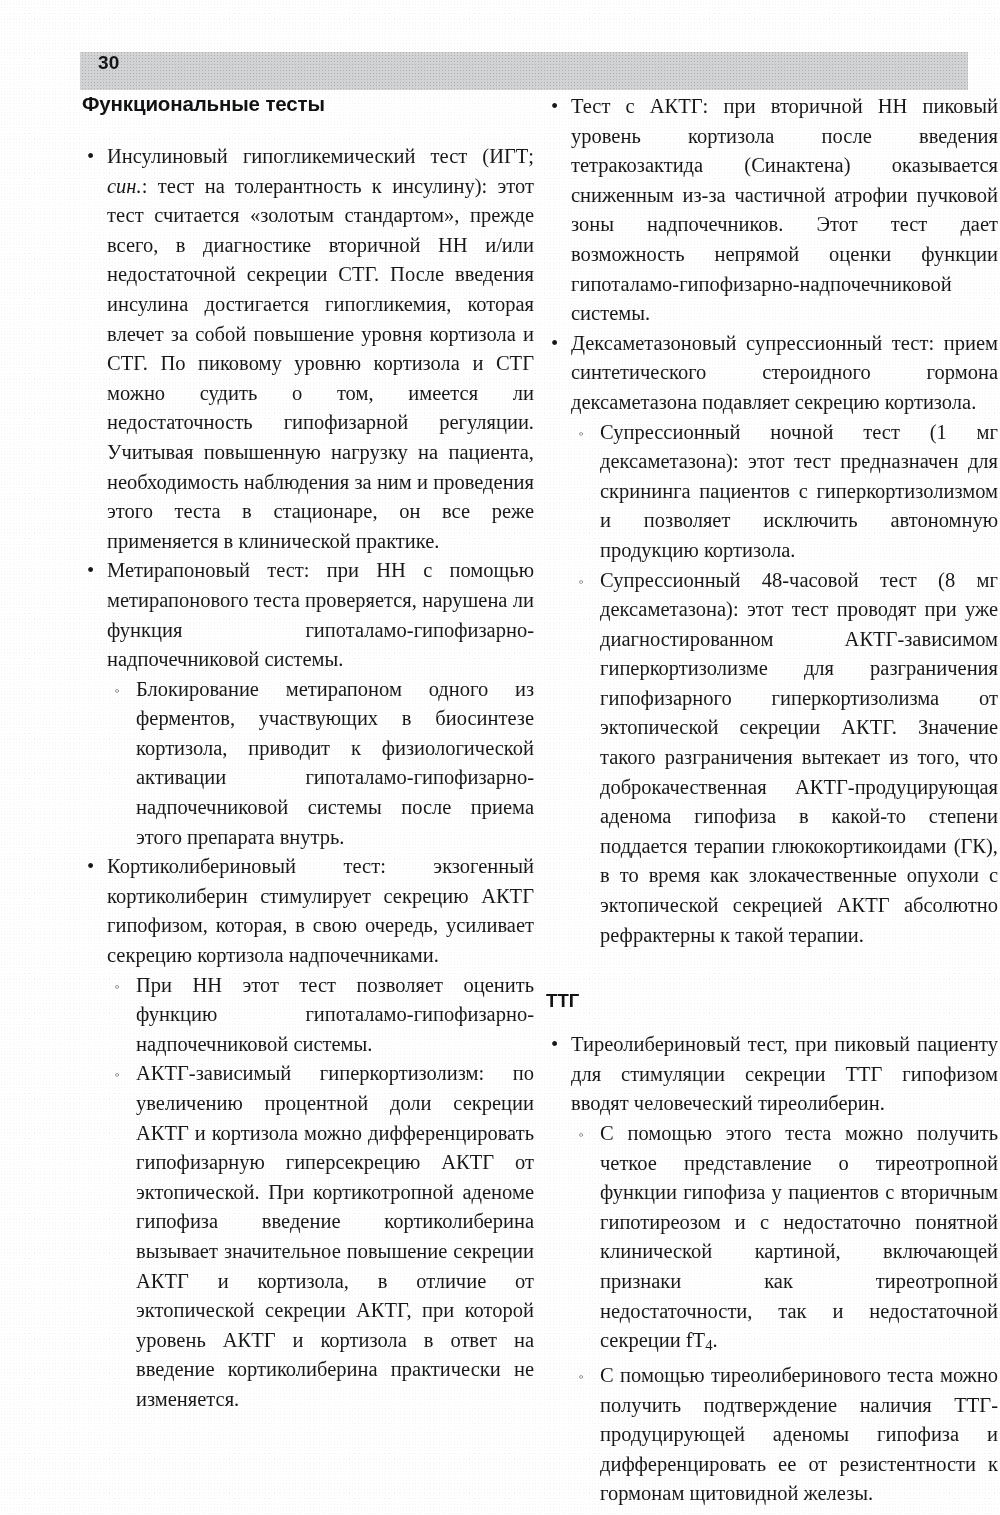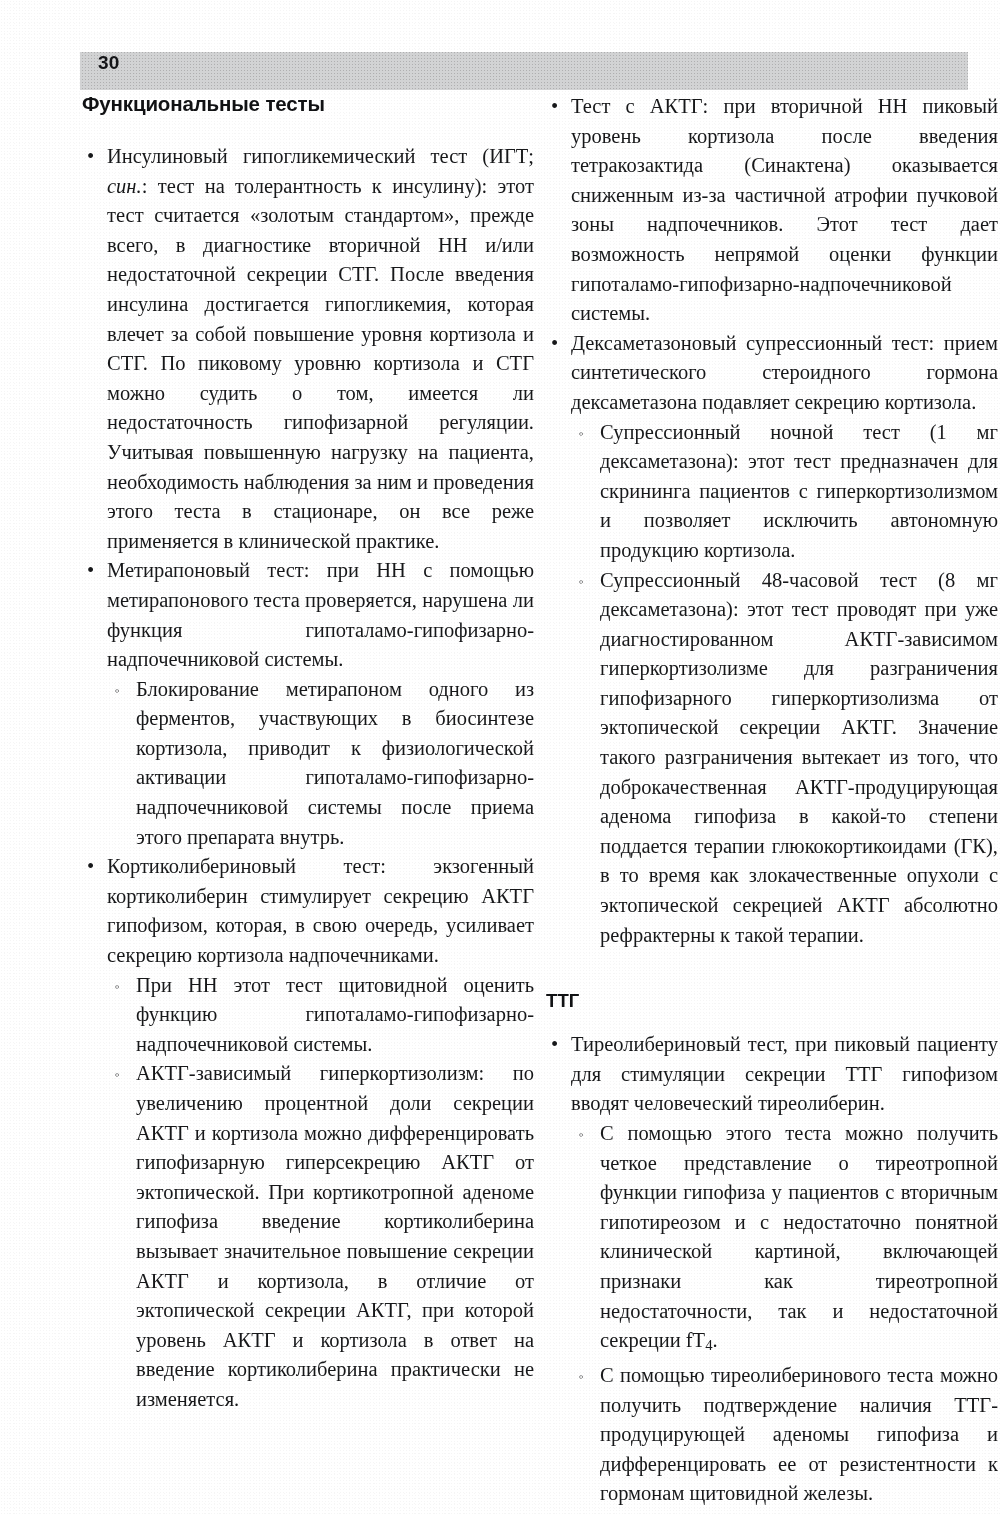--- a/index.html
+++ b/index.html
@@ -189,21 +189,21 @@
             </li>
           </ul>
         </li>
 
         <li class="bullet1">
           <span class="marker1">•</span>
           <p class="para">Кортиколибериновый тест: экзогенный кортиколиберин стимулирует секрецию АКТГ гипофизом, которая, в свою очередь, усиливает секрецию кортизола надпочечниками.</p>
           <ul class="lvl2">
             <li class="bullet2">
               <span class="marker2">◦</span>
-              <p class="para">При НН этот тест щитовидной оценить функцию гипоталамо-гипофизарно-надпочечниковой системы.</p>
+              <p class="para">При НН этот тест позволяет оценить функцию гипоталамо-гипофизарно-надпочечниковой системы.</p>
             </li>
             <li class="bullet2">
               <span class="marker2">◦</span>
               <p class="para">АКТГ-зависимый гиперкортизолизм: по увеличению процентной доли секреции АКТГ и кортизола можно дифференцировать гипофизарную гиперсекрецию АКТГ от эктопической. При кортикотропной аденоме гипофиза введение кортиколиберина вызывает значительное повышение секреции АКТГ и кортизола, в отличие от эктопической секреции АКТГ, при которой уровень АКТГ и кортизола в ответ на введение кортиколиберина практически не изменяется.</p>
             </li>
           </ul>
         </li>
 
       </ul>
     </div>

